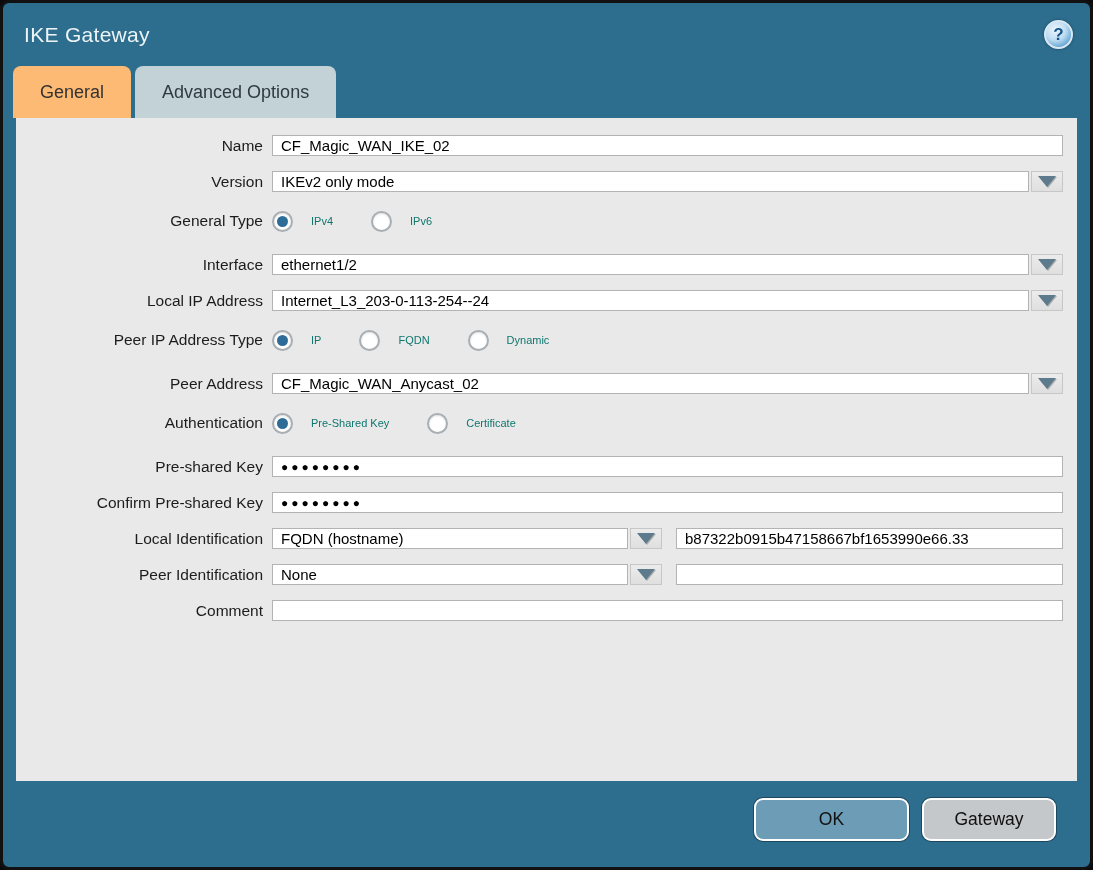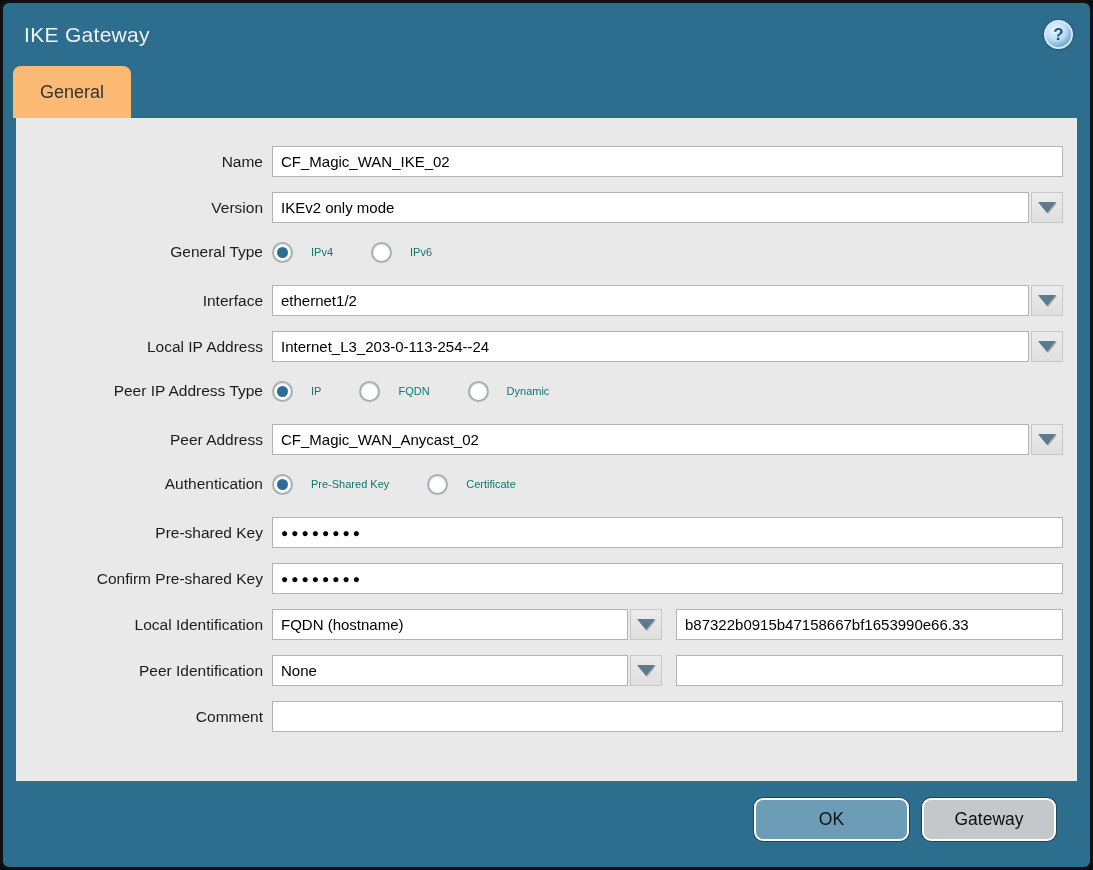--- a/index.html
+++ b/index.html
@@ -51,41 +51,41 @@
     border-radius: 8px 8px 0 0;
     cursor: pointer;
   }
   .tab.active   { background: #fdba74; color: #333; }
   .tab.inactive { background: #c3d2d6; }
   
   .panel {
     margin: 0 13px;
     height: 663px;
     background: #e9e9e9;
-    padding: 28px 14px 20px 0;
+    padding: 17px 14px 20px 0;
     overflow: hidden;
   }
   .row {
     display: flex;
     align-items: center;
     margin-bottom: 15px;
   }
   .row.radio-row { margin: 4px 0 19px; min-height: 28px; }
   .lbl {
     width: 256px;
     flex: 0 0 256px;
     text-align: right;
     padding-right: 9px;
     font-size: 15.5px;
     color: #1c1c1c;
     white-space: nowrap;
   }
   .txt {
     flex: 1;
-    height: 31px;
+    height: 21px;
     border: 1px solid #b3b3b3;
     background: #fff;
     font-family: "Liberation Sans", sans-serif;
     font-size: 15px;
     color: #000;
     padding: 0 8px;
     outline: none;
     border-radius: 0;
     min-width: 0;
   }
@@ -154,20 +154,21 @@
 
 <div class="window">
 
   <div class="titlebar">
     <span class="title">IKE Gateway</span>
     <span class="help">?</span>
   </div>
 
   <div class="tabs">
     <div class="tab active">General</div>
+    <div class="tab inactive">Advanced Options</div>
   </div>
 
   <div class="panel">
 
     <div class="row">
       <span class="lbl">Name</span>
       <input class="txt" value="CF_Magic_WAN_IKE_02" style="">
     </div>
 
     <div class="row">

